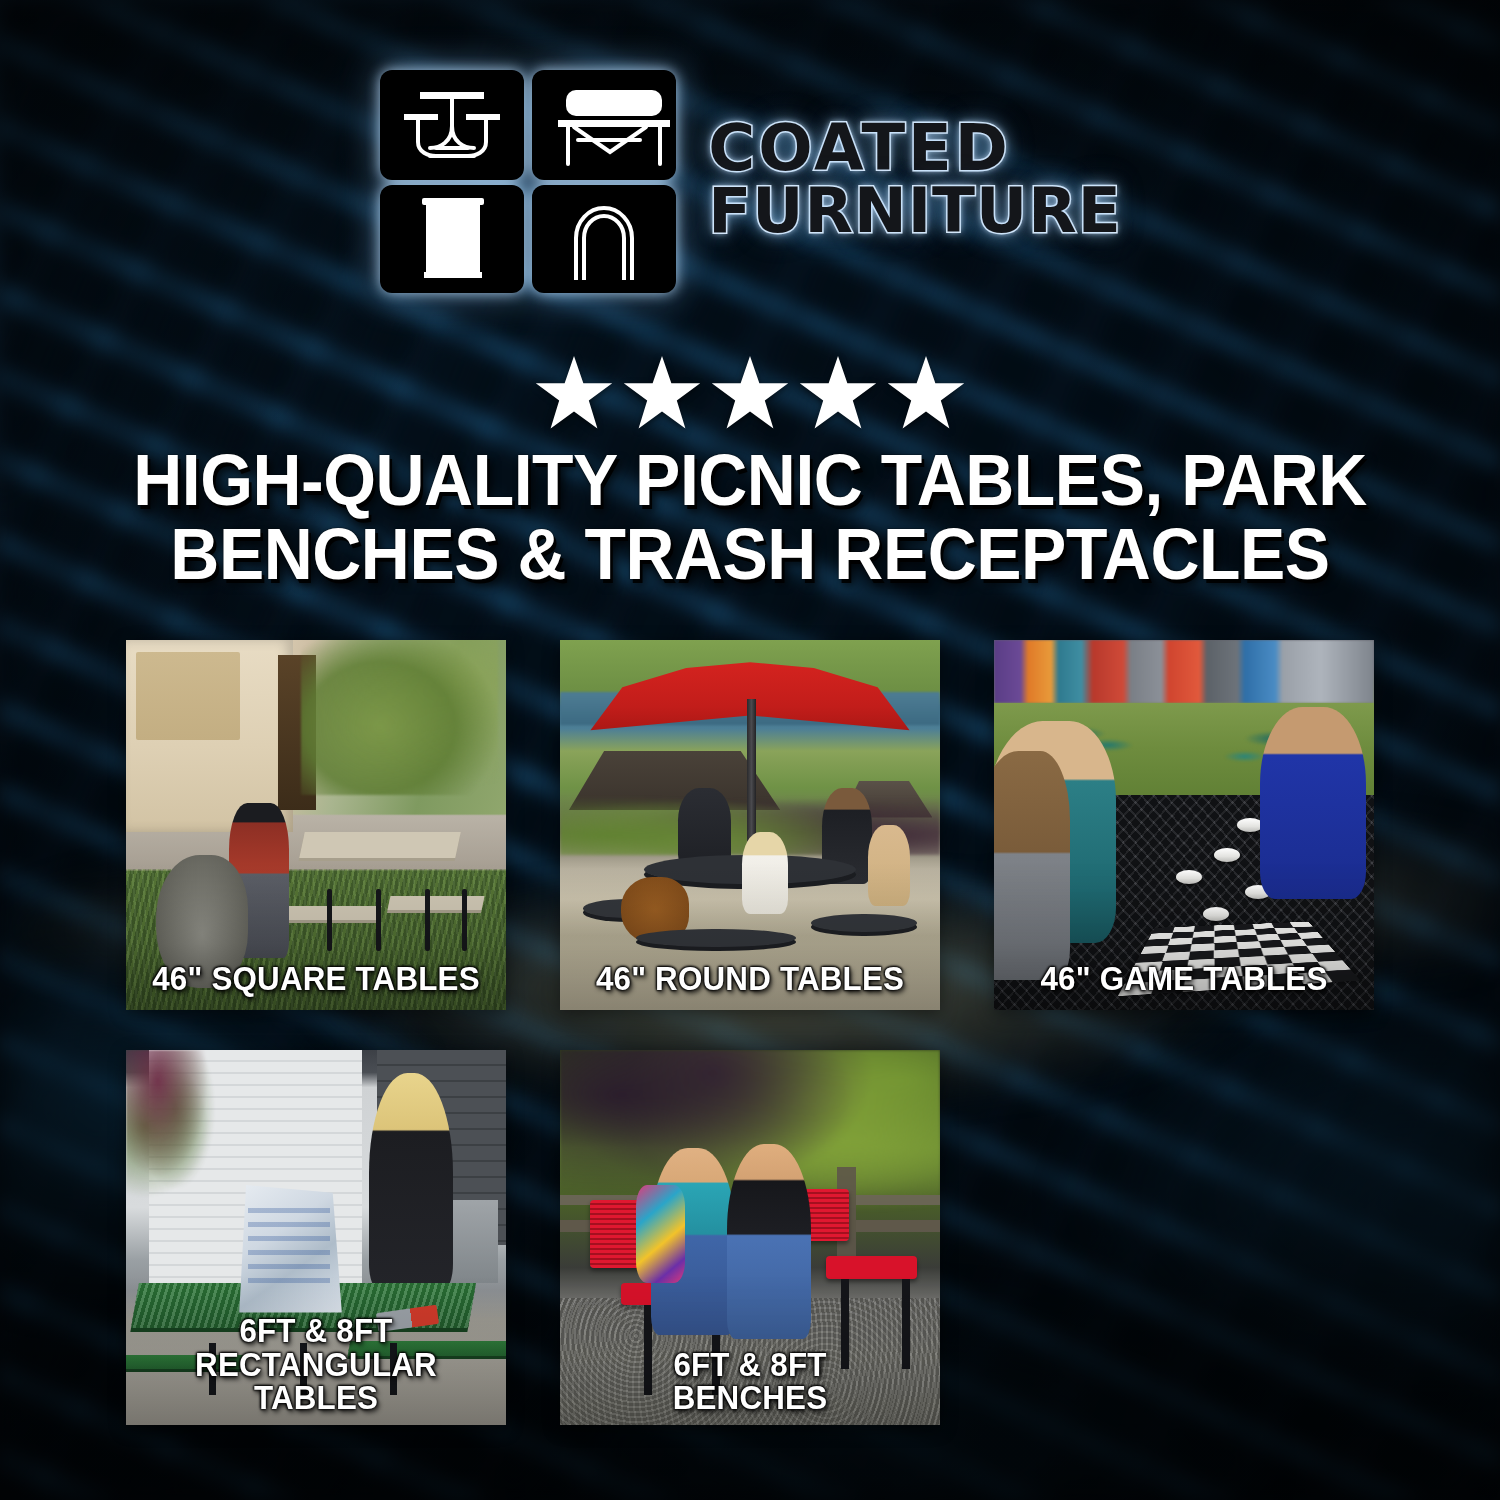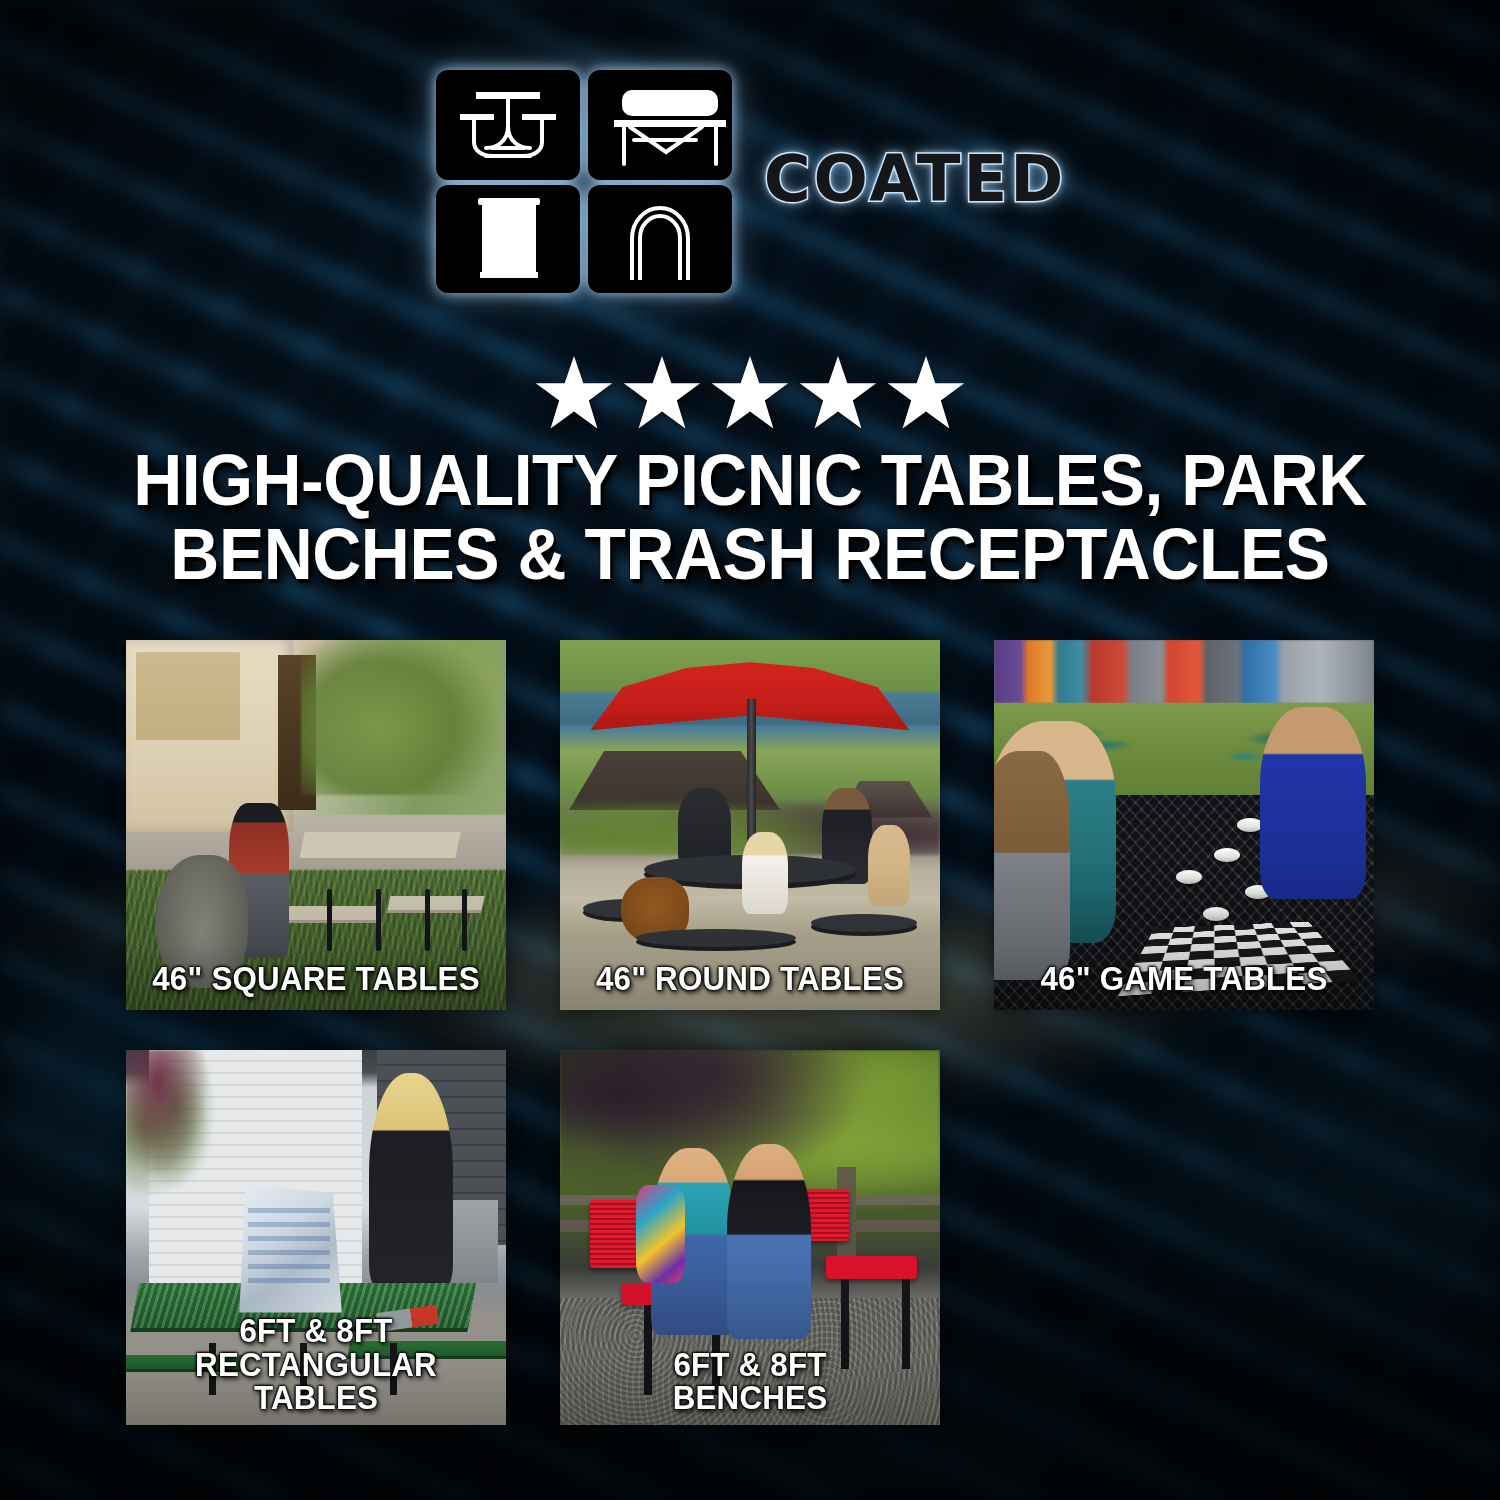--- a/index.html
+++ b/index.html
@@ -657,20 +657,21 @@
         </g>
 
         <g fill="none" stroke="#ffffff" stroke-width="4">
           <path d="M198 212 L198 170 A28 30 0 0 1 254 170 L254 212"></path>
           <path d="M206 212 L206 170 A20 22 0 0 1 246 170 L246 212"></path>
         </g>
       </svg>
 
       <div class="brand-words">
         <span class="brand-line l1">COATED</span>
+        <span class="brand-line l3">FURNITURE</span>
       </div>
     </div>
 
     <div class="stars">
       <svg class="star" viewBox="0 0 100 96">
           <polygon points="50,0 62,35 99,35 69,57 80,93 50,71 20,93 31,57 1,35 38,35" fill="#ffffff"></polygon>
         </svg>
       <svg class="star" viewBox="0 0 100 96">
           <polygon points="50,0 62,35 99,35 69,57 80,93 50,71 20,93 31,57 1,35 38,35" fill="#ffffff"></polygon>
         </svg>

